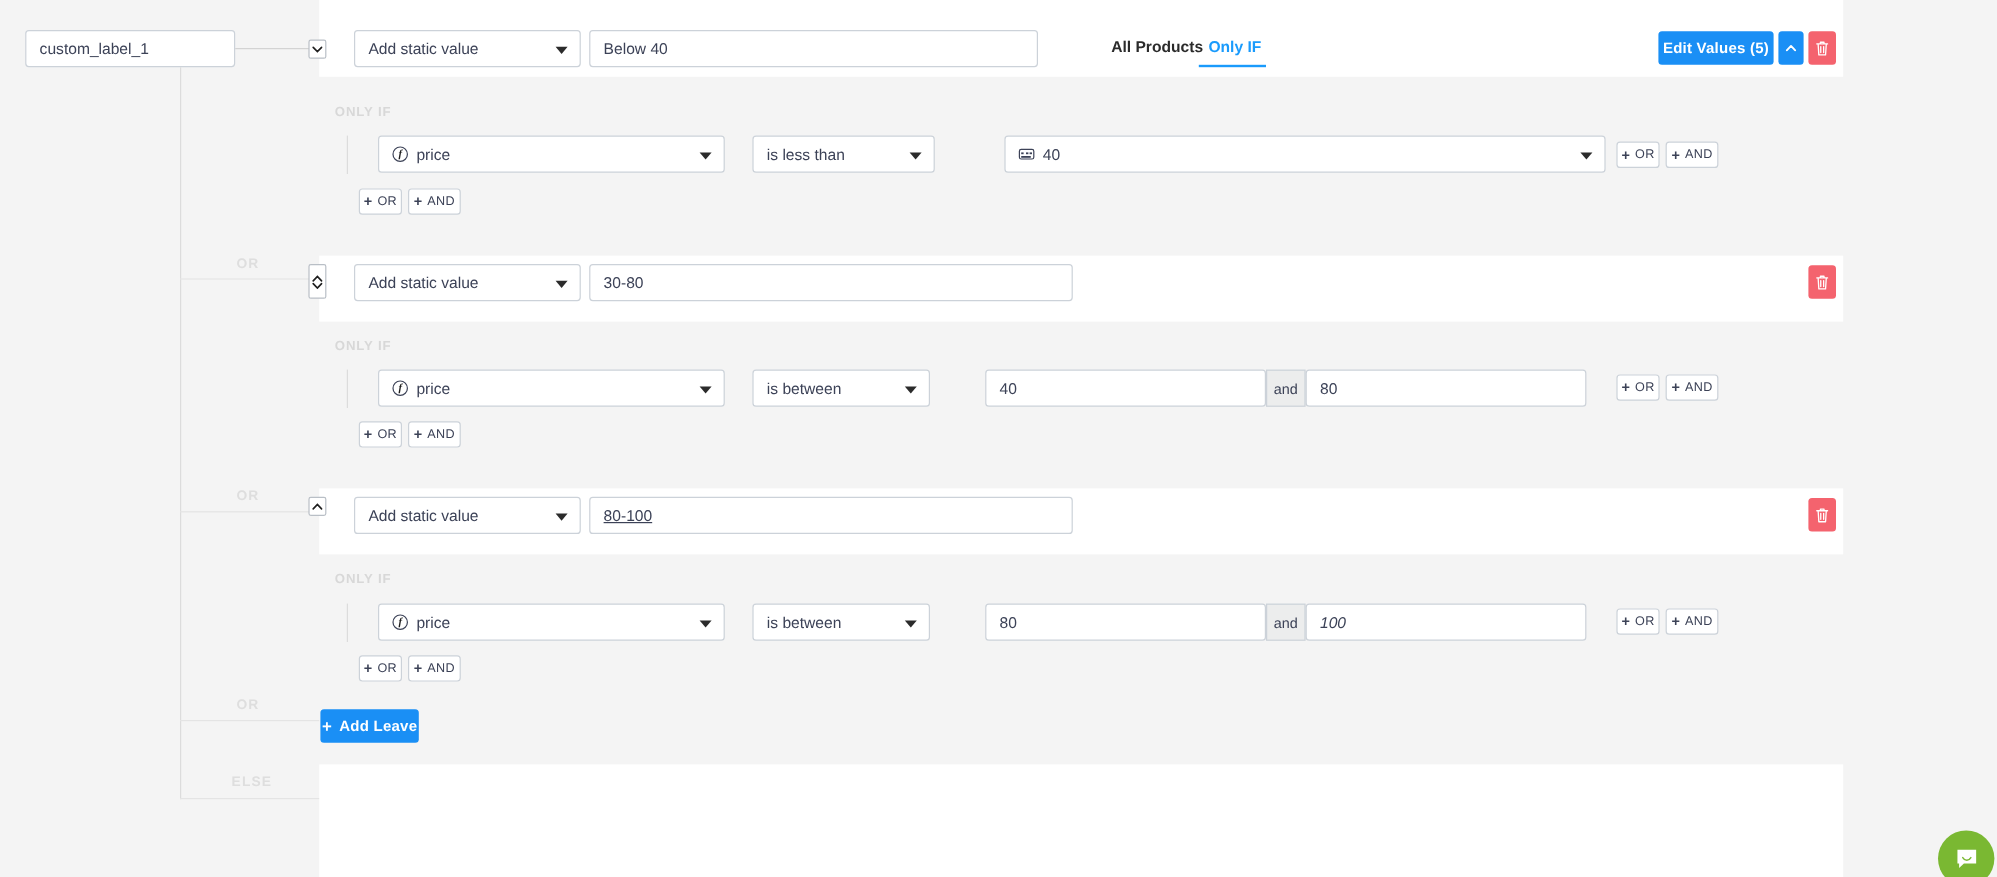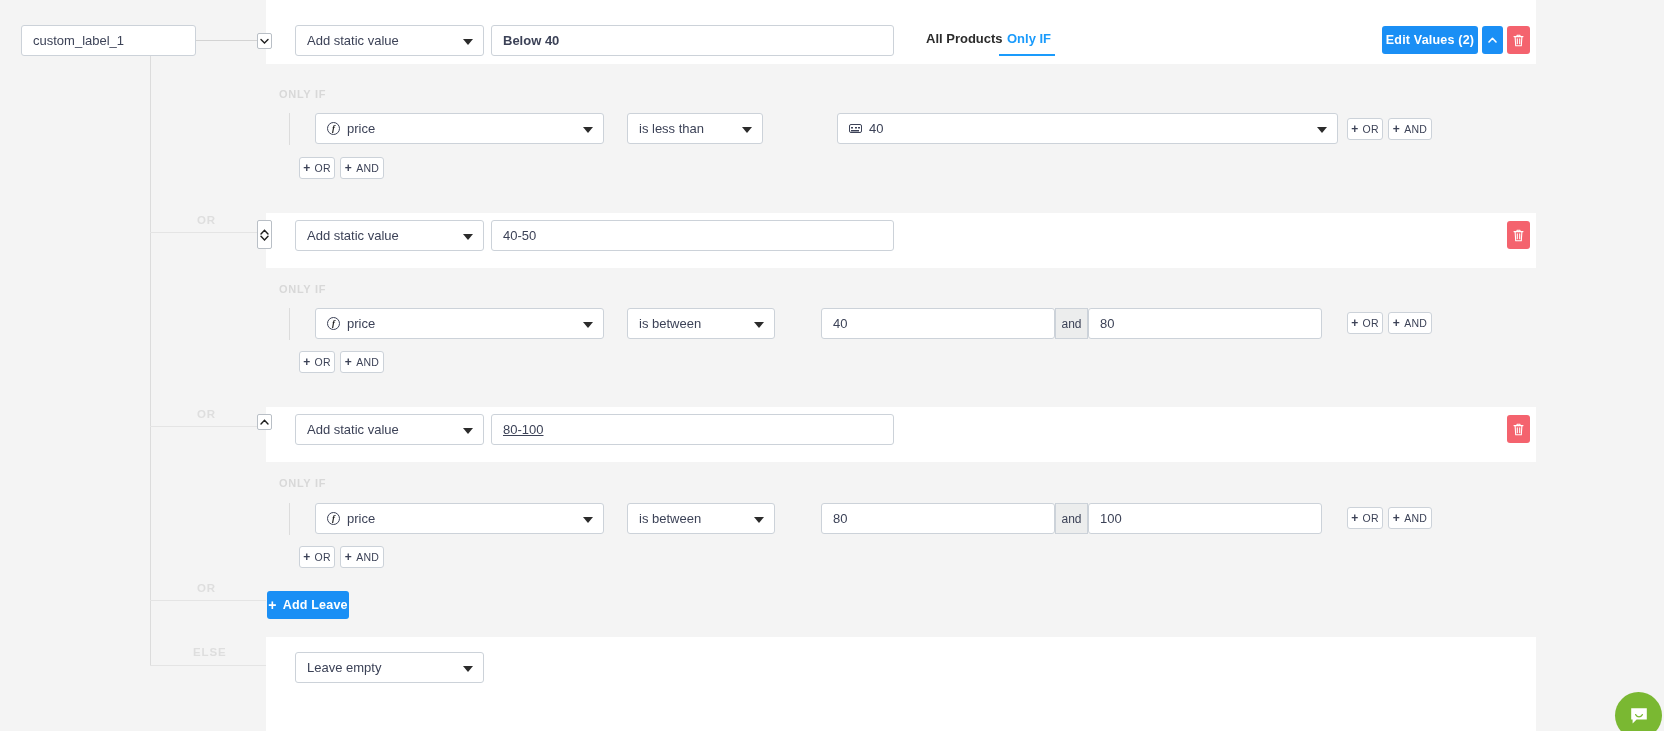--- a/index.html
+++ b/index.html
@@ -216,50 +216,50 @@
   <div class="raillabel" style="left:197px; top:214px;">OR</div>
   <div class="raillabel" style="left:197px; top:408px;">OR</div>
   <div class="raillabel" style="left:197px; top:582px;">OR</div>
   <div class="raillabel" style="left:193px; top:646px;">ELSE</div>
 
   <div class="tab" id="tab-all">All Products</div>
   <div class="tab" id="tab-only">Only IF</div>
   <div class="tab-underline"></div>
 
   <div class="btn-primary" id="edit-values">
-    <span>Edit Values (2)</span>
+    <span>Edit Values (5)</span>
   </div>
   <div class="btn-primary" id="collapse-btn">
     <svg width="9" height="6" viewBox="0 0 9 6">
       <path d="M1 5 L4.5 1.3 L8 5" stroke="#fff" stroke-width="1.6" fill="none" stroke-linecap="round" stroke-linejoin="round"></path>
     </svg>
   </div>
   <div class="btn-danger" id="delete-top">
     <svg width="11" height="13" viewBox="0 0 11 13">
       <path d="M1 2.6h9M4 2.6V1.2h3v1.4M2.1 2.6l.6 9.2h5.6l.6-9.2M4.3 4.8v5M6.7 4.8v5" stroke="#fff" stroke-width="1.1" fill="none" stroke-linecap="round" stroke-linejoin="round"></path>
     </svg>
   </div>
 
   <div class="select" style="left:279px; top:25px; width:189px;">
     <span>Add static value</span>
     <span class="caret"></span>
   </div>
-  <div class="textinput" style="left:491px; top:25px; width:403px;font-weight:bold;">
+  <div class="textinput" style="left:491px; top:25px; width:374px;">
     <span>Below 40</span>
   </div>
 
   <div class="onlyif" style="left:279px; top:88px;">ONLY IF</div>
   <div class="cond-tick" style="left:289px; top:113px; height:32px;"></div>
 
   <div class="select" style="left:299px; top:113px; width:289px;">
     <span class="ficon">f</span>
     <span>price</span>
     <span class="caret"></span>
   </div>
-  <div class="select" style="left:611px; top:113px; width:136px;">
+  <div class="select" style="left:611px; top:113px; width:152px;">
     <span>is less than</span>
     <span class="caret"></span>
   </div>
   <div class="select" style="left:821px; top:113px; width:501px;">
     <span class="kbicon"></span>
     <span>40</span>
     <span class="caret"></span>
   </div>
   <div class="pillbtn" style="left:1347px; top:118px; width:36px;">
     <span class="plus">+</span>
@@ -284,21 +284,21 @@
     </svg>
     <svg width="9" height="6" viewBox="0 0 9 6">
       <path d="M1 1.3 L4.5 5 L8 1.3" stroke="#1f1f1f" stroke-width="1.4" fill="none" stroke-linecap="round"></path>
     </svg>
   </div>
   <div class="select" style="left:279px; top:220px; width:189px;">
     <span>Add static value</span>
     <span class="caret"></span>
   </div>
   <div class="textinput" style="left:491px; top:220px; width:403px;">
-    <span>40-50</span>
+    <span>30-80</span>
   </div>
   <div class="btn-danger" id="delete-r2">
     <svg width="11" height="13" viewBox="0 0 11 13">
       <path d="M1 2.6h9M4 2.6V1.2h3v1.4M2.1 2.6l.6 9.2h5.6l.6-9.2M4.3 4.8v5M6.7 4.8v5" stroke="#fff" stroke-width="1.1" fill="none" stroke-linecap="round" stroke-linejoin="round"></path>
     </svg>
   </div>
 
   <div class="onlyif" style="left:279px; top:283px;">ONLY IF</div>
   <div class="cond-tick" style="left:289px; top:308px; height:32px;"></div>
 
@@ -362,21 +362,21 @@
     <span class="caret"></span>
   </div>
   <div class="select" style="left:611px; top:503px; width:148px;">
     <span>is between</span>
     <span class="caret"></span>
   </div>
   <div class="textinput" style="left:821px; top:503px; width:234px;">
     <span>80</span>
   </div>
   <div class="andchip" style="left:1055px; top:503px;">and</div>
-  <div class="textinput" style="left:1088px; top:503px; width:234px;">
+  <div class="textinput" style="left:1088px; top:503px; width:234px;font-style:italic;">
     <span>100</span>
   </div>
   <div class="pillbtn" style="left:1347px; top:507px; width:36px;">
     <span class="plus">+</span>
     <span>OR</span>
   </div>
   <div class="pillbtn" style="left:1388px; top:507px; width:44px;">
     <span class="plus">+</span>
     <span>AND</span>
   </div>
@@ -387,24 +387,20 @@
   <div class="pillbtn" style="left:340px; top:546px; width:44px;">
     <span class="plus">+</span>
     <span>AND</span>
   </div>
 
   <div class="btn-primary" id="add-rule">
     <span class="plus">+</span>
     <span>Add Leave</span>
   </div>
 
-  <div class="select" style="left:279px; top:652px; width:189px;">
-    <span>Leave empty</span>
-    <span class="caret"></span>
-  </div>
 
   <div class="chat-fab">
     <svg width="20" height="20" viewBox="0 0 20 20">
       <path d="M2.2 2.2h15.6v11.4H7.6L3.6 17.4v-3.8H2.2z" fill="#ffffff"></path>
       <path d="M6.6 8.6c.9 1.5 2.1 2.3 3.4 2.3s2.5-.8 3.4-2.3" stroke="#7ab832" stroke-width="1.2" fill="none" stroke-linecap="round"></path>
     </svg>
   </div>
 
 </div>
 

